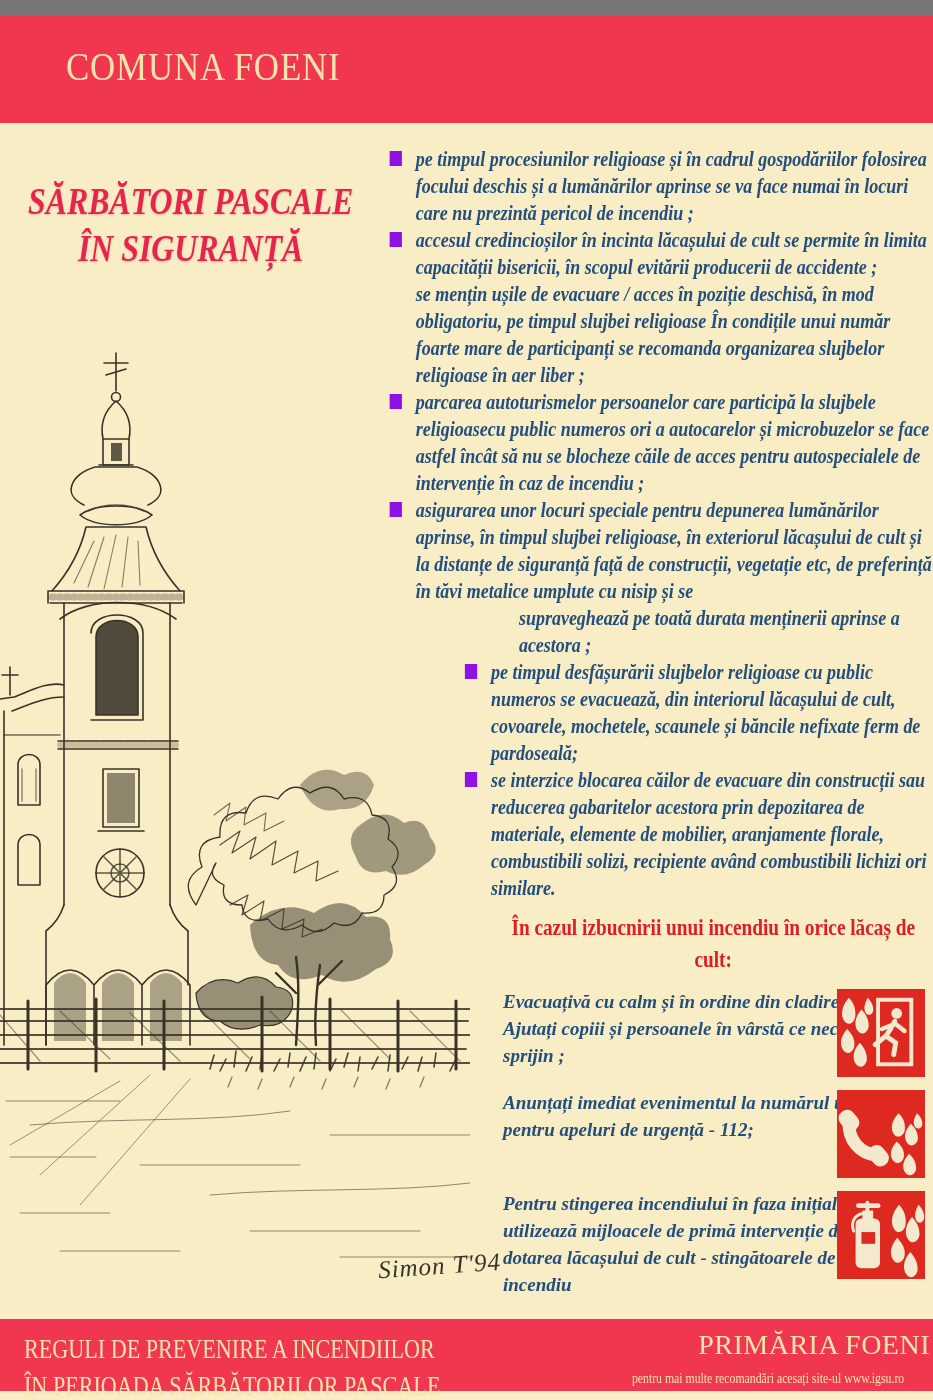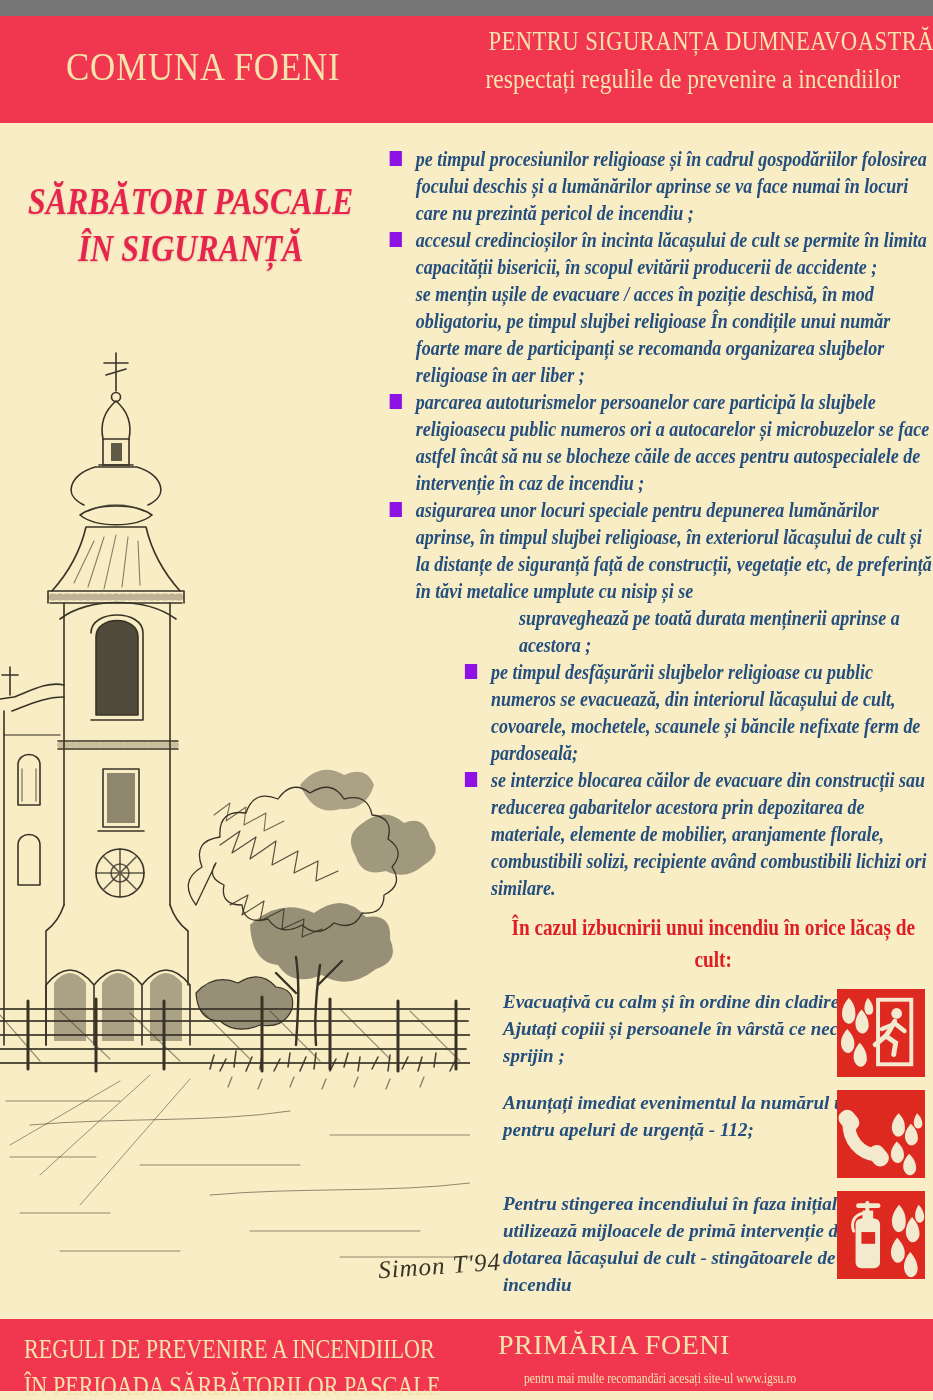--- a/index.html
+++ b/index.html
@@ -57,21 +57,21 @@
     margin-left:115px;width:382px;color:var(--body-blue,#234e7e);
     font-size:19px;font-weight:bold;font-style:italic;line-height:27px;white-space:pre-line;
   }
   .er-icon{position:absolute;right:8px;top:1px;width:88px;height:88px}
   
   .banner-bottom{position:absolute;left:0;top:1303px;width:933px;height:72px;background:var(--banner-red,#f13750)}
   .foot-left{
     position:absolute;left:24px;top:12px;color:var(--banner-text,#f4e3ac);
     font-size:27px;line-height:37px;white-space:nowrap;transform:scaleX(.82);transform-origin:left top;
   }
-  .foot-right{position:absolute;left:498px;top:10px;width:432px;text-align:left;color:var(--banner-text,#f4e3ac)}
+  .foot-right{position:absolute;left:498px;top:10px;width:432px;text-align:right;color:var(--banner-text,#f4e3ac)}
   .foot-right .t{font-size:28px;letter-spacing:.5px;white-space:nowrap}
   .foot-right .s{font-size:14px;margin-top:10px;white-space:nowrap}
   .hiddefs{position:absolute;width:0;height:0;overflow:hidden}
 </style>
 </head>
 <body>
 
 <svg class="hiddefs" aria-hidden="true">
   <defs>
     <g id="fl">
@@ -81,24 +81,20 @@
       <path d="M22,48 C15,55 13,64 18,70 C22,75 29,72 30,65 C30,58 27,53 22,48 Z"></path>
       <path d="M31,2 C27,8 26,14 29,18 C32,21 37,19 37,14 C37,9 34,5 31,2 Z"></path>
     </g>
   </defs>
 </svg>
 
 <div class="page">
 
   <div class="banner-top">
     <div class="municipality">COMUNA FOENI</div>
-    <div class="slogan">
-      <div class="l1"><span class="scx">PENTRU SIGURANȚA DUMNEAVOASTRĂ</span></div>
-      <div class="l2"><span class="scx">respectați regulile de prevenire a incendiilor</span></div>
-    </div>
   </div>
 
   <div class="title">
     <div>SĂRBĂTORI PASCALE</div>
     <div>ÎN SIGURANȚĂ</div>
   </div>
 
   <svg class="church" viewBox="0 0 470 960">
     <g stroke="#383327" fill="none" stroke-width="1.6" stroke-linecap="round" stroke-linejoin="round">
 

